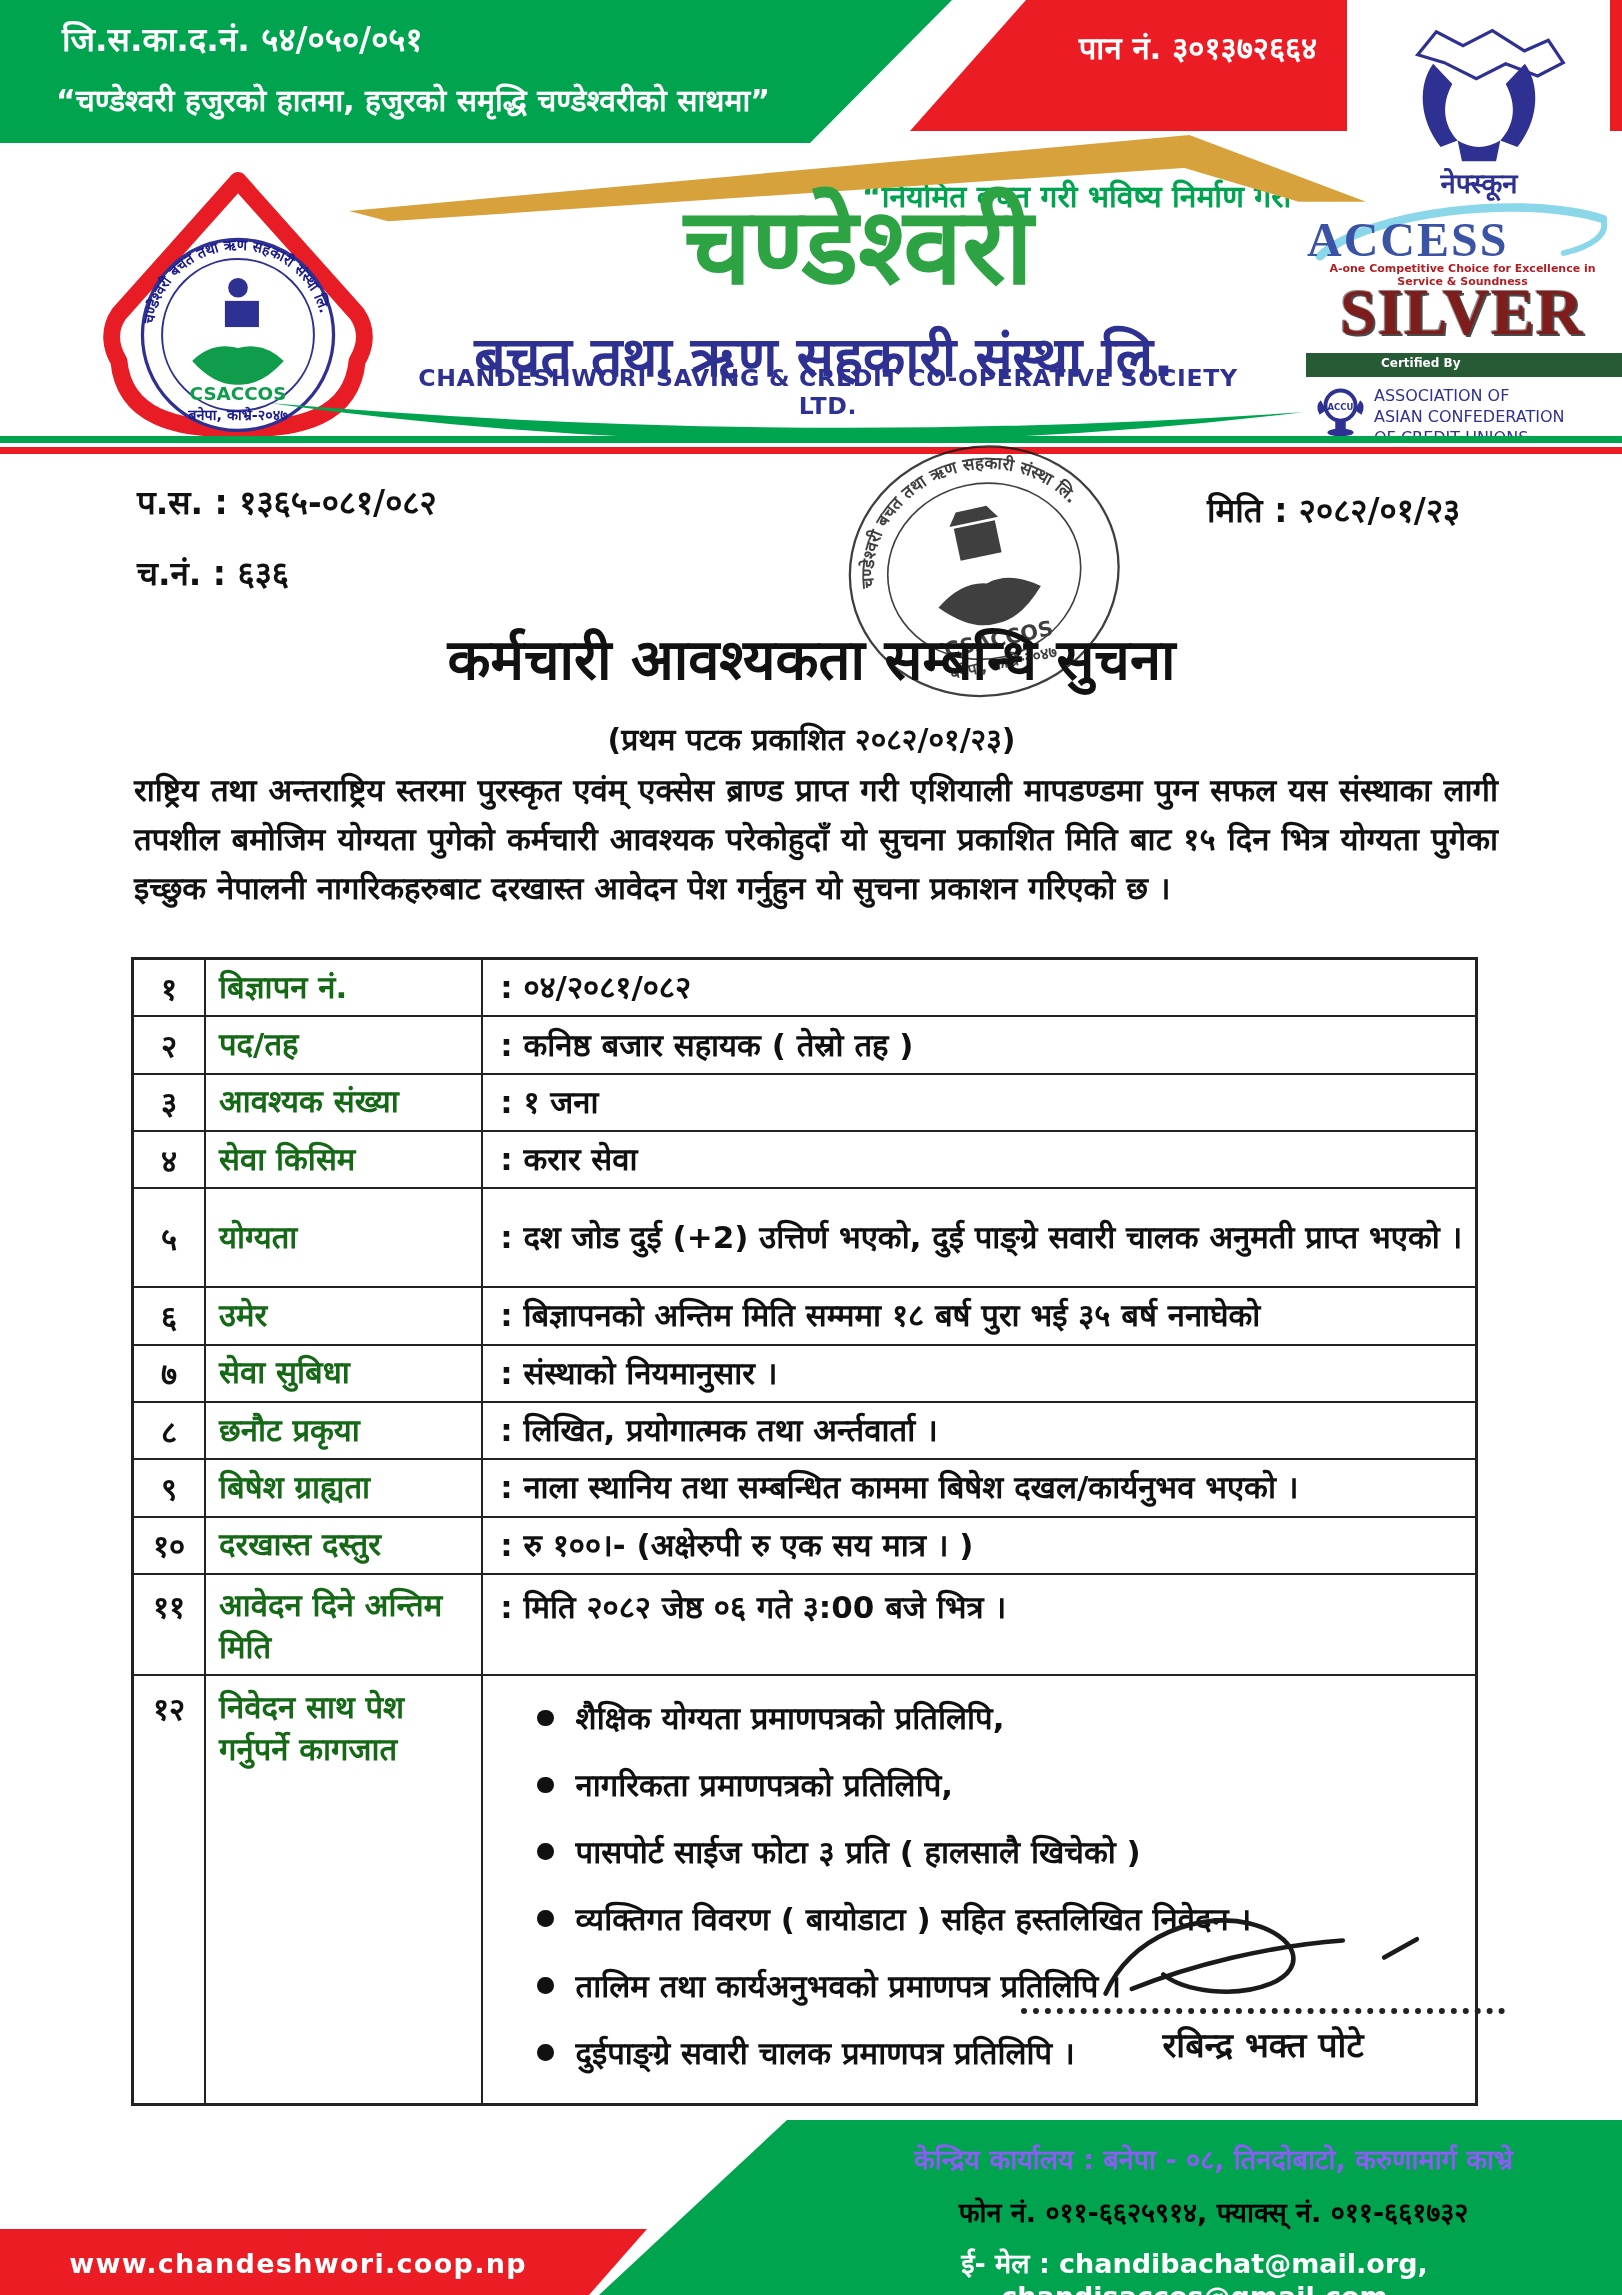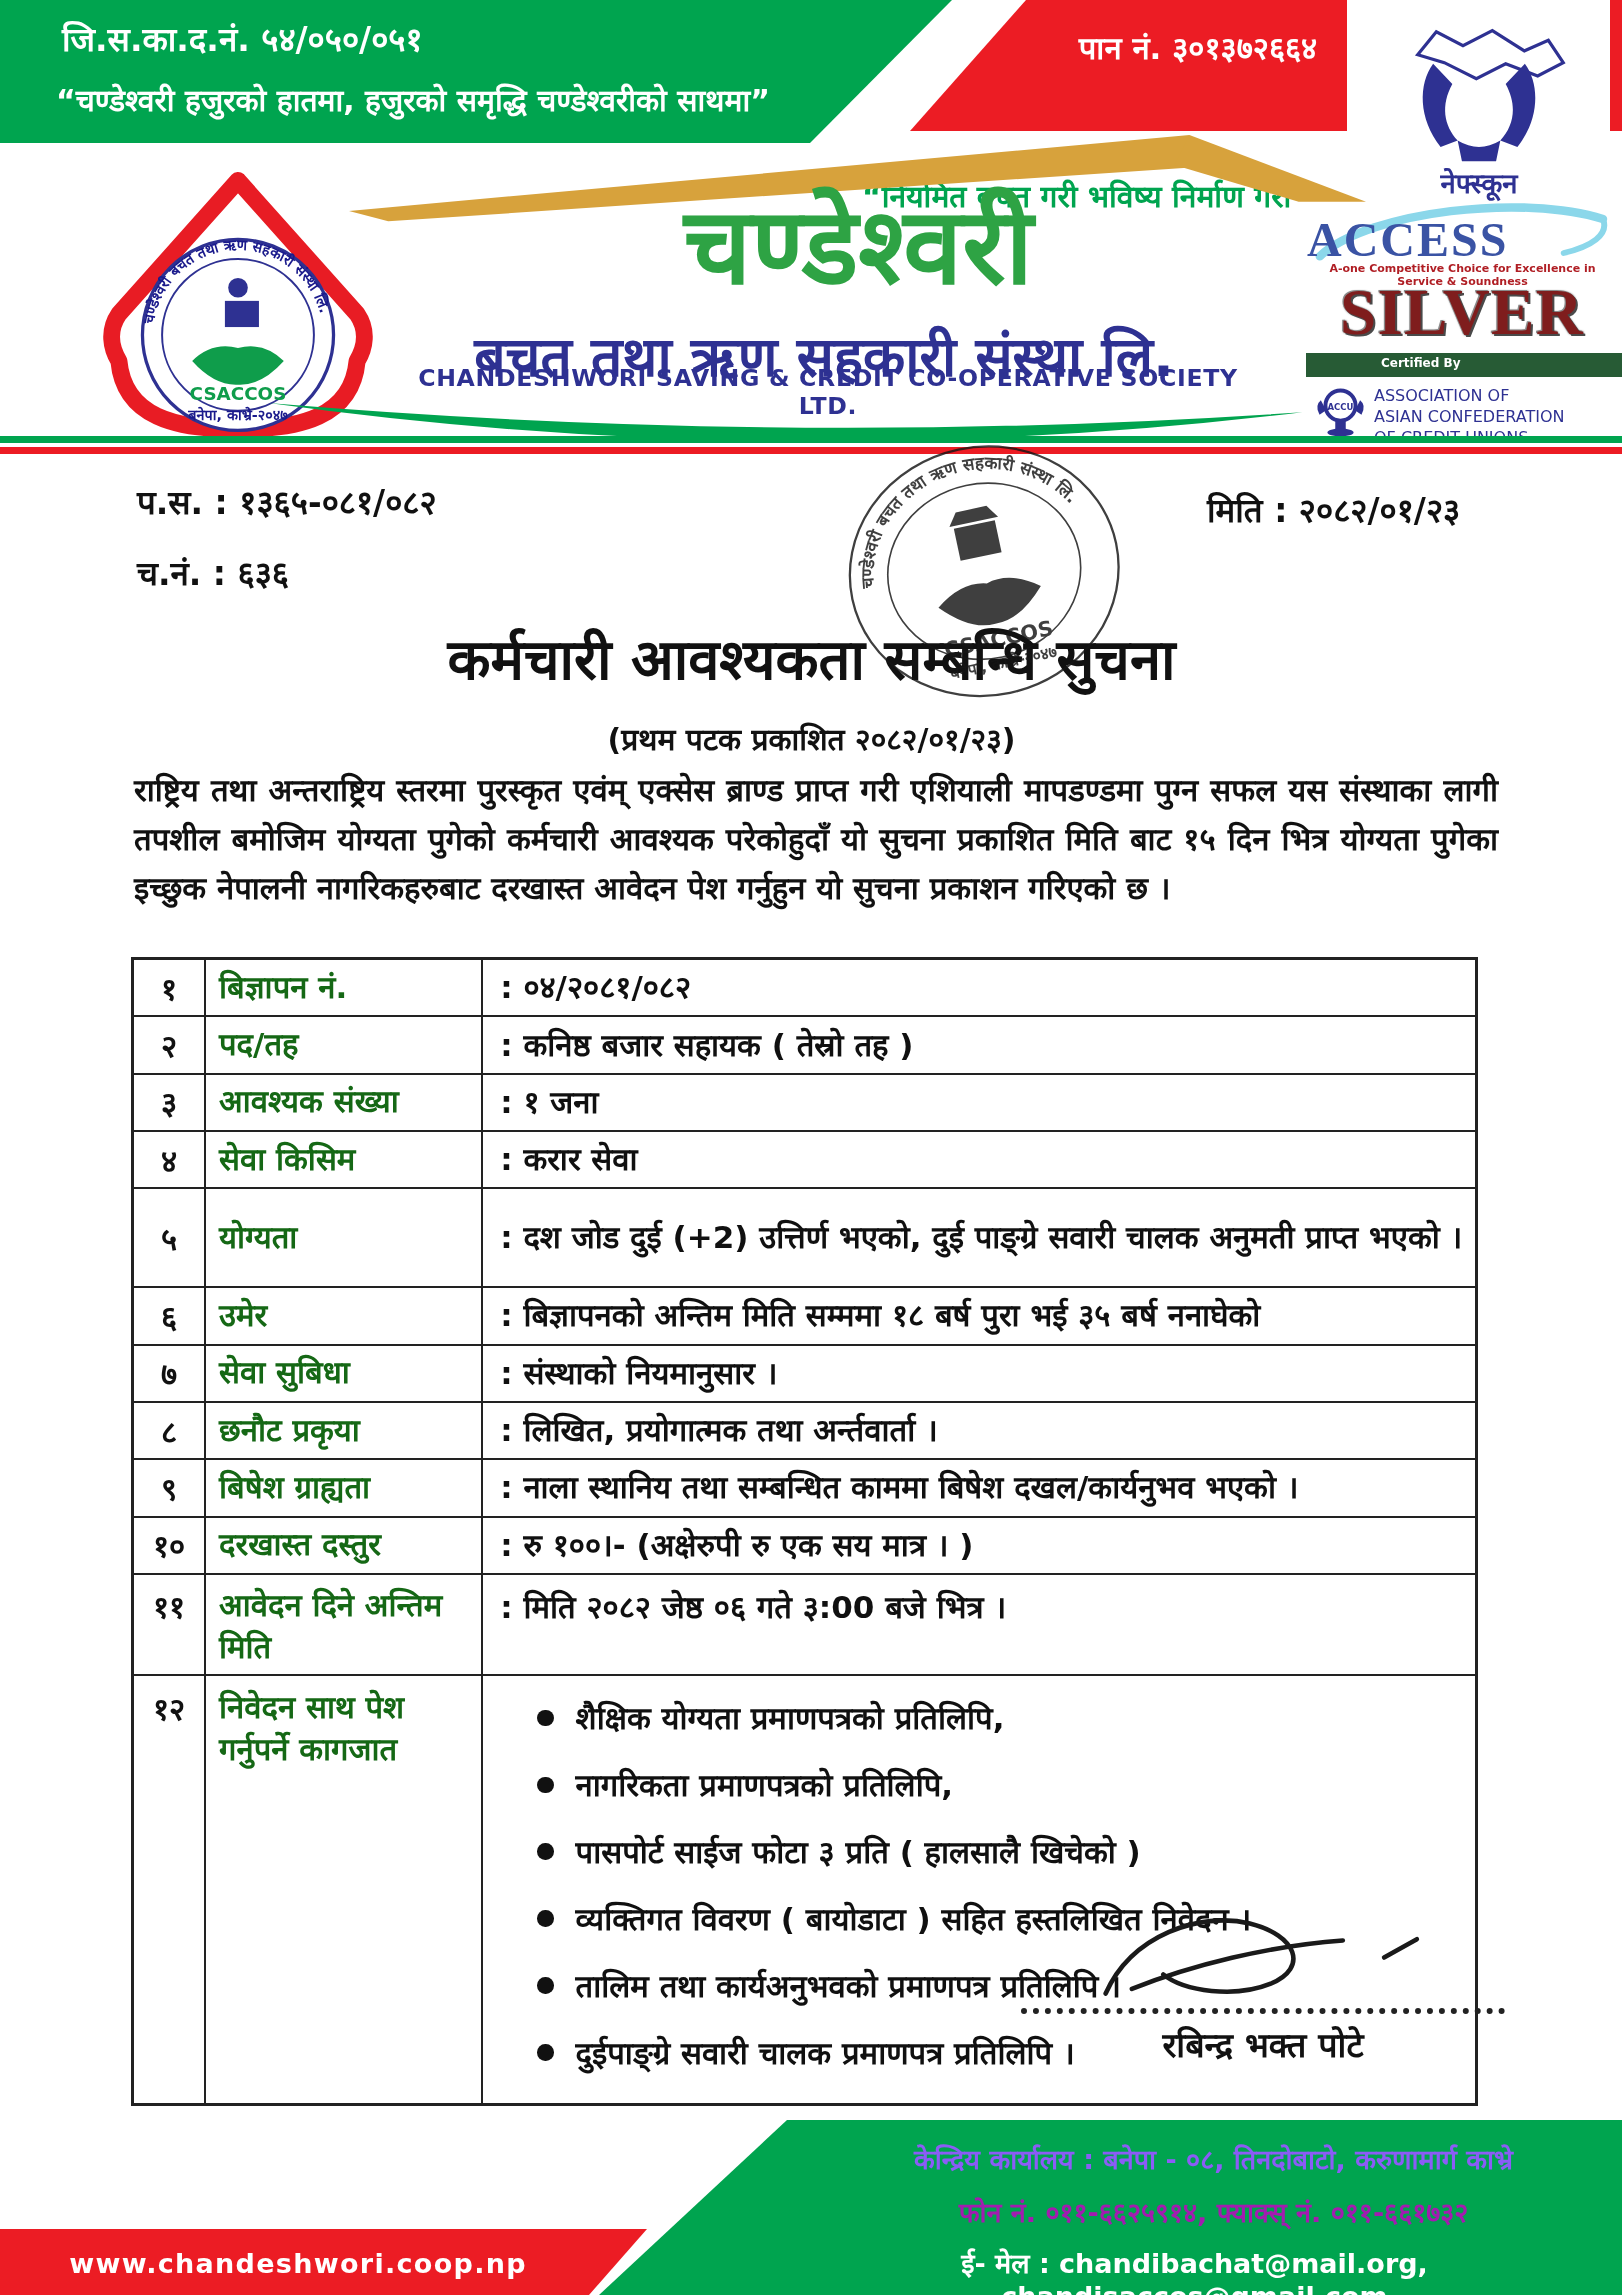--- a/index.html
+++ b/index.html
@@ -80,21 +80,21 @@
   .sig-dots { left:1021px; top:1980px; width:484px; height:27.5px; border-bottom:6.5px dotted #222; }
   .sig-name { left:1021px; top:2021px; width:484px; text-align:center; font-size:34px; font-weight:700; }
   .sig-role { left:1021px; top:2072px; width:484px; text-align:center; font-size:33px; font-weight:700; }
 
   
   .footer-green { left:0; top:2120px; width:1623px; height:175px; background:#00A44F;
     clip-path:polygon(787px 0,1623px 0,1623px 175px,599px 175px); }
   .footer-red { left:0; top:2120px; width:1623px; height:175px; background:#EC1C24;
     clip-path:polygon(0 109px,647px 109px,589px 175px,0 175px); }
   .f-line1 { left:844px; top:2140px; width:739px; text-align:center; font-size:27px; font-weight:700; color:#8b5cf6; }
-  .f-line2 { left:844px; top:2193px; width:739px; text-align:center; font-size:27px; font-weight:700; color:#a21caf; }
+  .f-line2 { left:844px; top:2193px; width:739px; text-align:center; font-size:27px; font-weight:700; color:#000000; }
   .f-line3 { left:805px; top:2244px; width:779px; text-align:center; font-size:27px; font-weight:700; color:#fff; }
   .f-web   { left:69px;  top:2248px; width:458px;  text-align:center; font-size:27px; font-weight:700;
              color:#fff; letter-spacing:1.3px; }
 </style>
 </head>
 <body>
 
 <div id="page">
 
   <div class="abs banner-green"></div>

